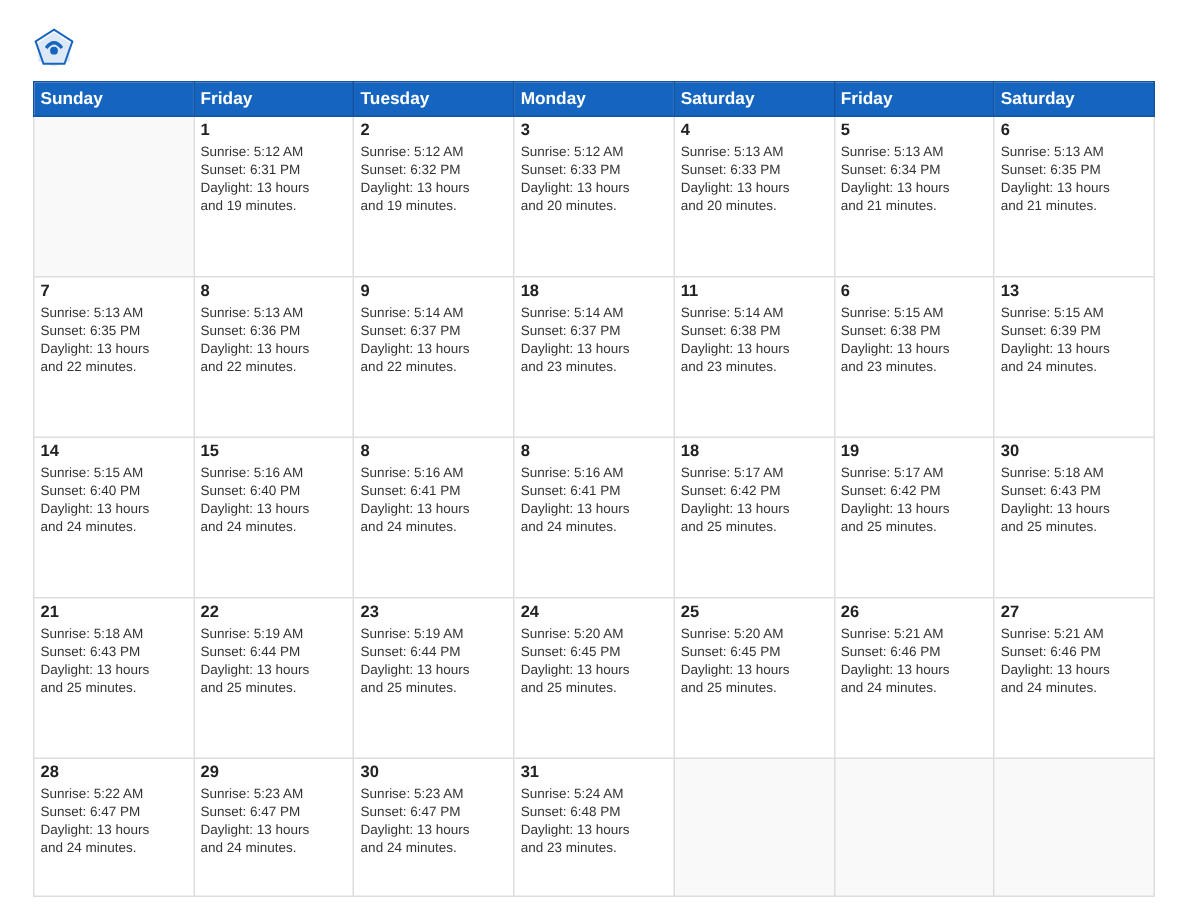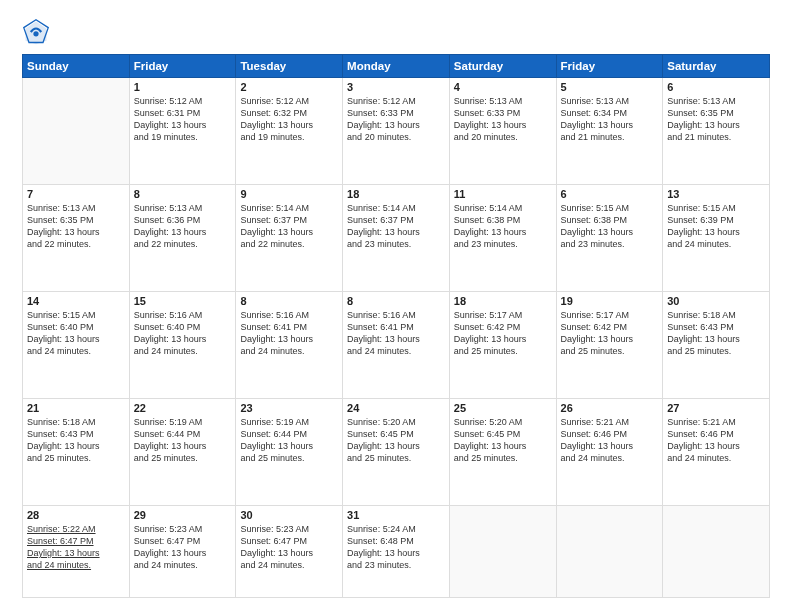--- a/index.html
+++ b/index.html
@@ -332,21 +332,21 @@
             <span class="day-num">27</span>
             <div class="day-info" style="white-space: pre-line;">Sunrise: 5:21 AM
 Sunset: 6:46 PM
 Daylight: 13 hours
 and 24 minutes.</div>
           </td>
         </tr>
         <tr class="last-row">
           <td>
             <span class="day-num">28</span>
-            <div class="day-info" style="white-space: pre-line; text-decoration: underline;">Sunrise: 5:22 AM
+            <div class="day-info" style="white-space: pre-line;">Sunrise: 5:22 AM
 Sunset: 6:47 PM
 Daylight: 13 hours
 and 24 minutes.</div>
           </td>
           <td>
             <span class="day-num">29</span>
             <div class="day-info" style="white-space: pre-line;">Sunrise: 5:23 AM
 Sunset: 6:47 PM
 Daylight: 13 hours
 and 24 minutes.</div>

